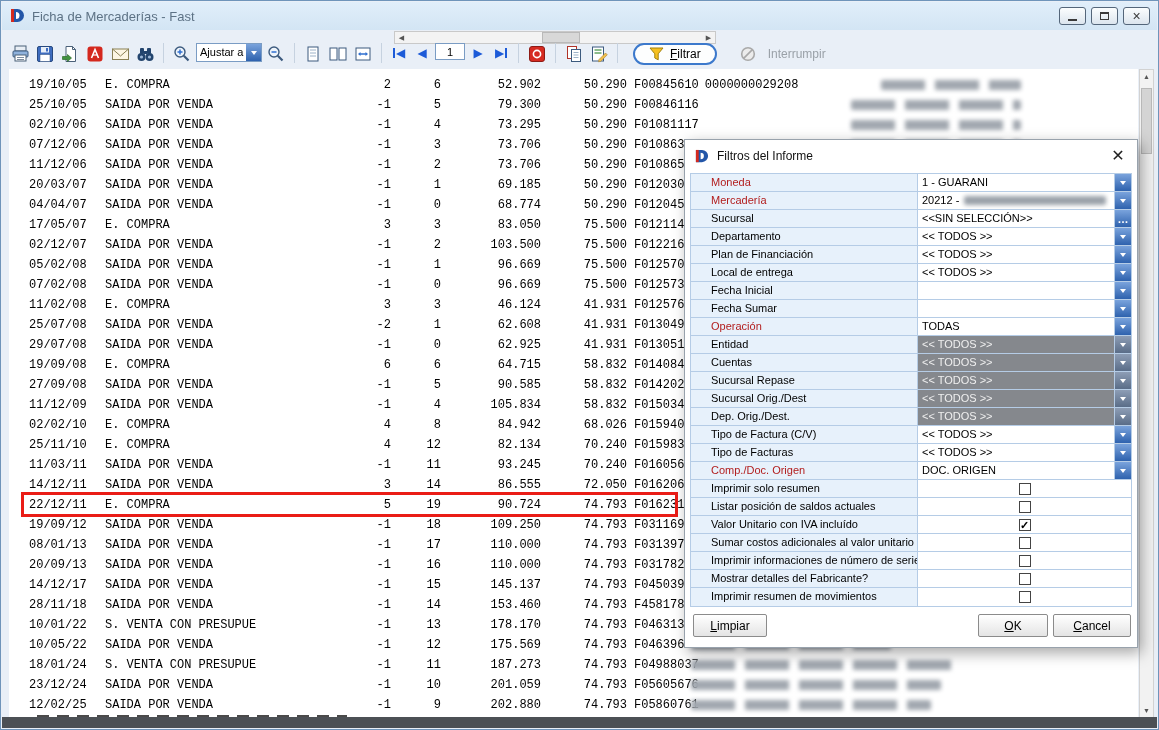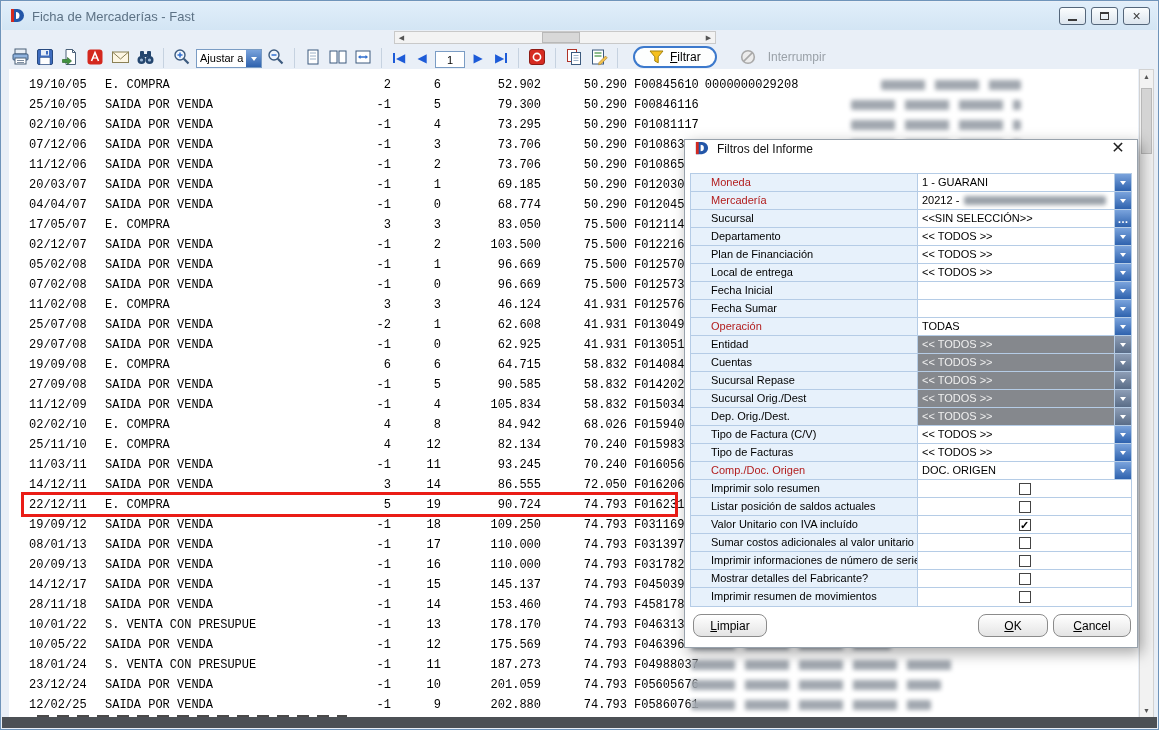--- a/index.html
+++ b/index.html
@@ -20,21 +20,21 @@
   .ico-close{font-size:14px;line-height:1;color:#3a3a3a}
 
   
   .hscroll{position:absolute;left:393px;top:30px;width:322px;height:13px;background:#f3f3f3;
     border:1px solid #c9c9c9;display:flex;align-items:stretch}
   .hs-arrow{width:13px;font-size:7px;color:#555;text-align:center;line-height:11px}
   .hs-track{flex:1;position:relative}
   .hs-thumb{position:absolute;left:134px;width:38px;top:0;bottom:0;background:#d8d8d8;border:1px solid #b9b9b9}
 
   
-  .toolbar{position:absolute;left:8px;top:42px;height:25px;right:8px;display:flex;align-items:flex-end;gap:3px}
+  .toolbar{position:absolute;left:8px;top:42px;height:25px;right:8px;display:flex;align-items:flex-start;gap:3px}
   .tbtn{width:22px;height:22px;display:flex;align-items:center;justify-content:center;cursor:default}
   .sep{width:1px;height:20px;background:#c6d2e0;margin:0 4px}
   .combo{width:66px;height:19px;border:1px solid #7a9cc4;background:#fff;display:flex;align-items:stretch}
   .combo .ctext{flex:1;padding-left:3px;font-size:11px;line-height:17px;white-space:nowrap;overflow:hidden;color:#000}
   .combo .carrow{width:15px;background:linear-gradient(#7aa3dc,#2e62ae);display:flex;align-items:center;justify-content:center}
   .tri{width:0;height:0;border-left:3.5px solid transparent;border-right:3.5px solid transparent;border-top:4px solid #fff}
   .nav{color:#1d5bd8;font-size:12px;display:flex;align-items:center;justify-content:center;width:20px;height:20px;gap:1px}
   .nav .bar{width:2px;height:10px;background:#1d5bd8}
   .pageinput{width:30px;height:17px;border:1px solid #7a9cc4;text-align:center;font-size:11px;
     font-family:"Liberation Sans",sans-serif;padding:0}
@@ -67,21 +67,21 @@
   
   .vscroll{position:absolute;left:1138px;top:68px;width:15px;height:650px;background:#f2f2f2;border:1px solid #d2d2d2}
   .vs-arrow{position:absolute;left:0;right:0;height:14px;font-size:7px;color:#555;text-align:center;line-height:14px}
   .vs-up{top:0}.vs-down{bottom:0}
   .vs-thumb{position:absolute;left:1px;right:1px;top:18px;height:66px;background:#d4d4d4;border:1px solid #b8b8b8}
   .bottomstrip{position:absolute;left:1px;right:1px;bottom:1px;height:11px;background:#4c5055}
 
   
   .dialog{position:absolute;left:683px;top:138px;width:454px;height:509px;background:#fff;
     border:1px solid #98a2ac;box-shadow:4px 5px 14px rgba(0,0,0,.35);z-index:5}
-  .dlg-title{height:30px;display:flex;align-items:flex-end;padding:16px 9px}
+  .dlg-title{height:30px;display:flex;align-items:center;padding:16px 9px}
   .dlg-icon{width:16px;height:15px;margin-right:7px}
   .dlg-text{font-size:12px;color:#111}
   .dlg-close{margin-left:auto;font-size:16px;color:#222;width:20px;text-align:center;line-height:1}
   .dlg-form{position:absolute;left:5px;right:5px;top:33px;border:1px solid #b5cce6}
   .frow{display:flex;height:18px;border-bottom:1px solid #b5cce6}
   .frow:last-child{border-bottom:none}
   .flabel{flex:0 0 226px;background:#e7f1fb;font-size:11px;line-height:16px;padding-left:20px;
     color:#000;overflow:hidden;white-space:nowrap}
   .flabel.red{color:#b21d1d}
   .flabel.ind{padding-left:20px}
@@ -91,21 +91,21 @@
   .varrow{position:absolute;right:0;top:0;bottom:0;width:17px;background:linear-gradient(#7aa3dc,#2e62ae);
     border-left:1px solid #b5cce6;display:flex;align-items:center;justify-content:center}
   .fvalue.dis .varrow{background:linear-gradient(#8d9db5,#5a6d88)}
   .varrow.dots{color:#fff;font-size:11px;font-weight:bold}
   .fvalue.chk{display:flex;align-items:center;justify-content:center;padding:0}
   .cbox{width:12px;height:12px;border:1px solid #444;background:#fff;font-size:11px;line-height:10px;
     text-align:center;color:#000;font-weight:bold}
   .vblur{display:inline-block;width:142px;height:9px;background:#9aa1a9;filter:blur(2px);
     border-radius:2px;vertical-align:-1px;margin-left:2px}
   .dlg-buttons{position:absolute;left:8px;right:8px;bottom:10px;height:23px}
-  .btn{position:absolute;height:23px;border:1px solid #8b8b8b;border-radius:8px;
+  .btn{position:absolute;height:23px;border:1px solid #8b8b8b;border-radius:2px;
     background:linear-gradient(#ffffff,#e4e4e4);font-size:12px;color:#000;font-family:inherit;cursor:default}
   .btn-limpiar{left:0;width:74px}
   .btn-ok{left:285px;width:70px}
   .btn-cancel{left:360px;width:78px}
 </style>
 </head>
 <body>
 
 <div class="win">
 

